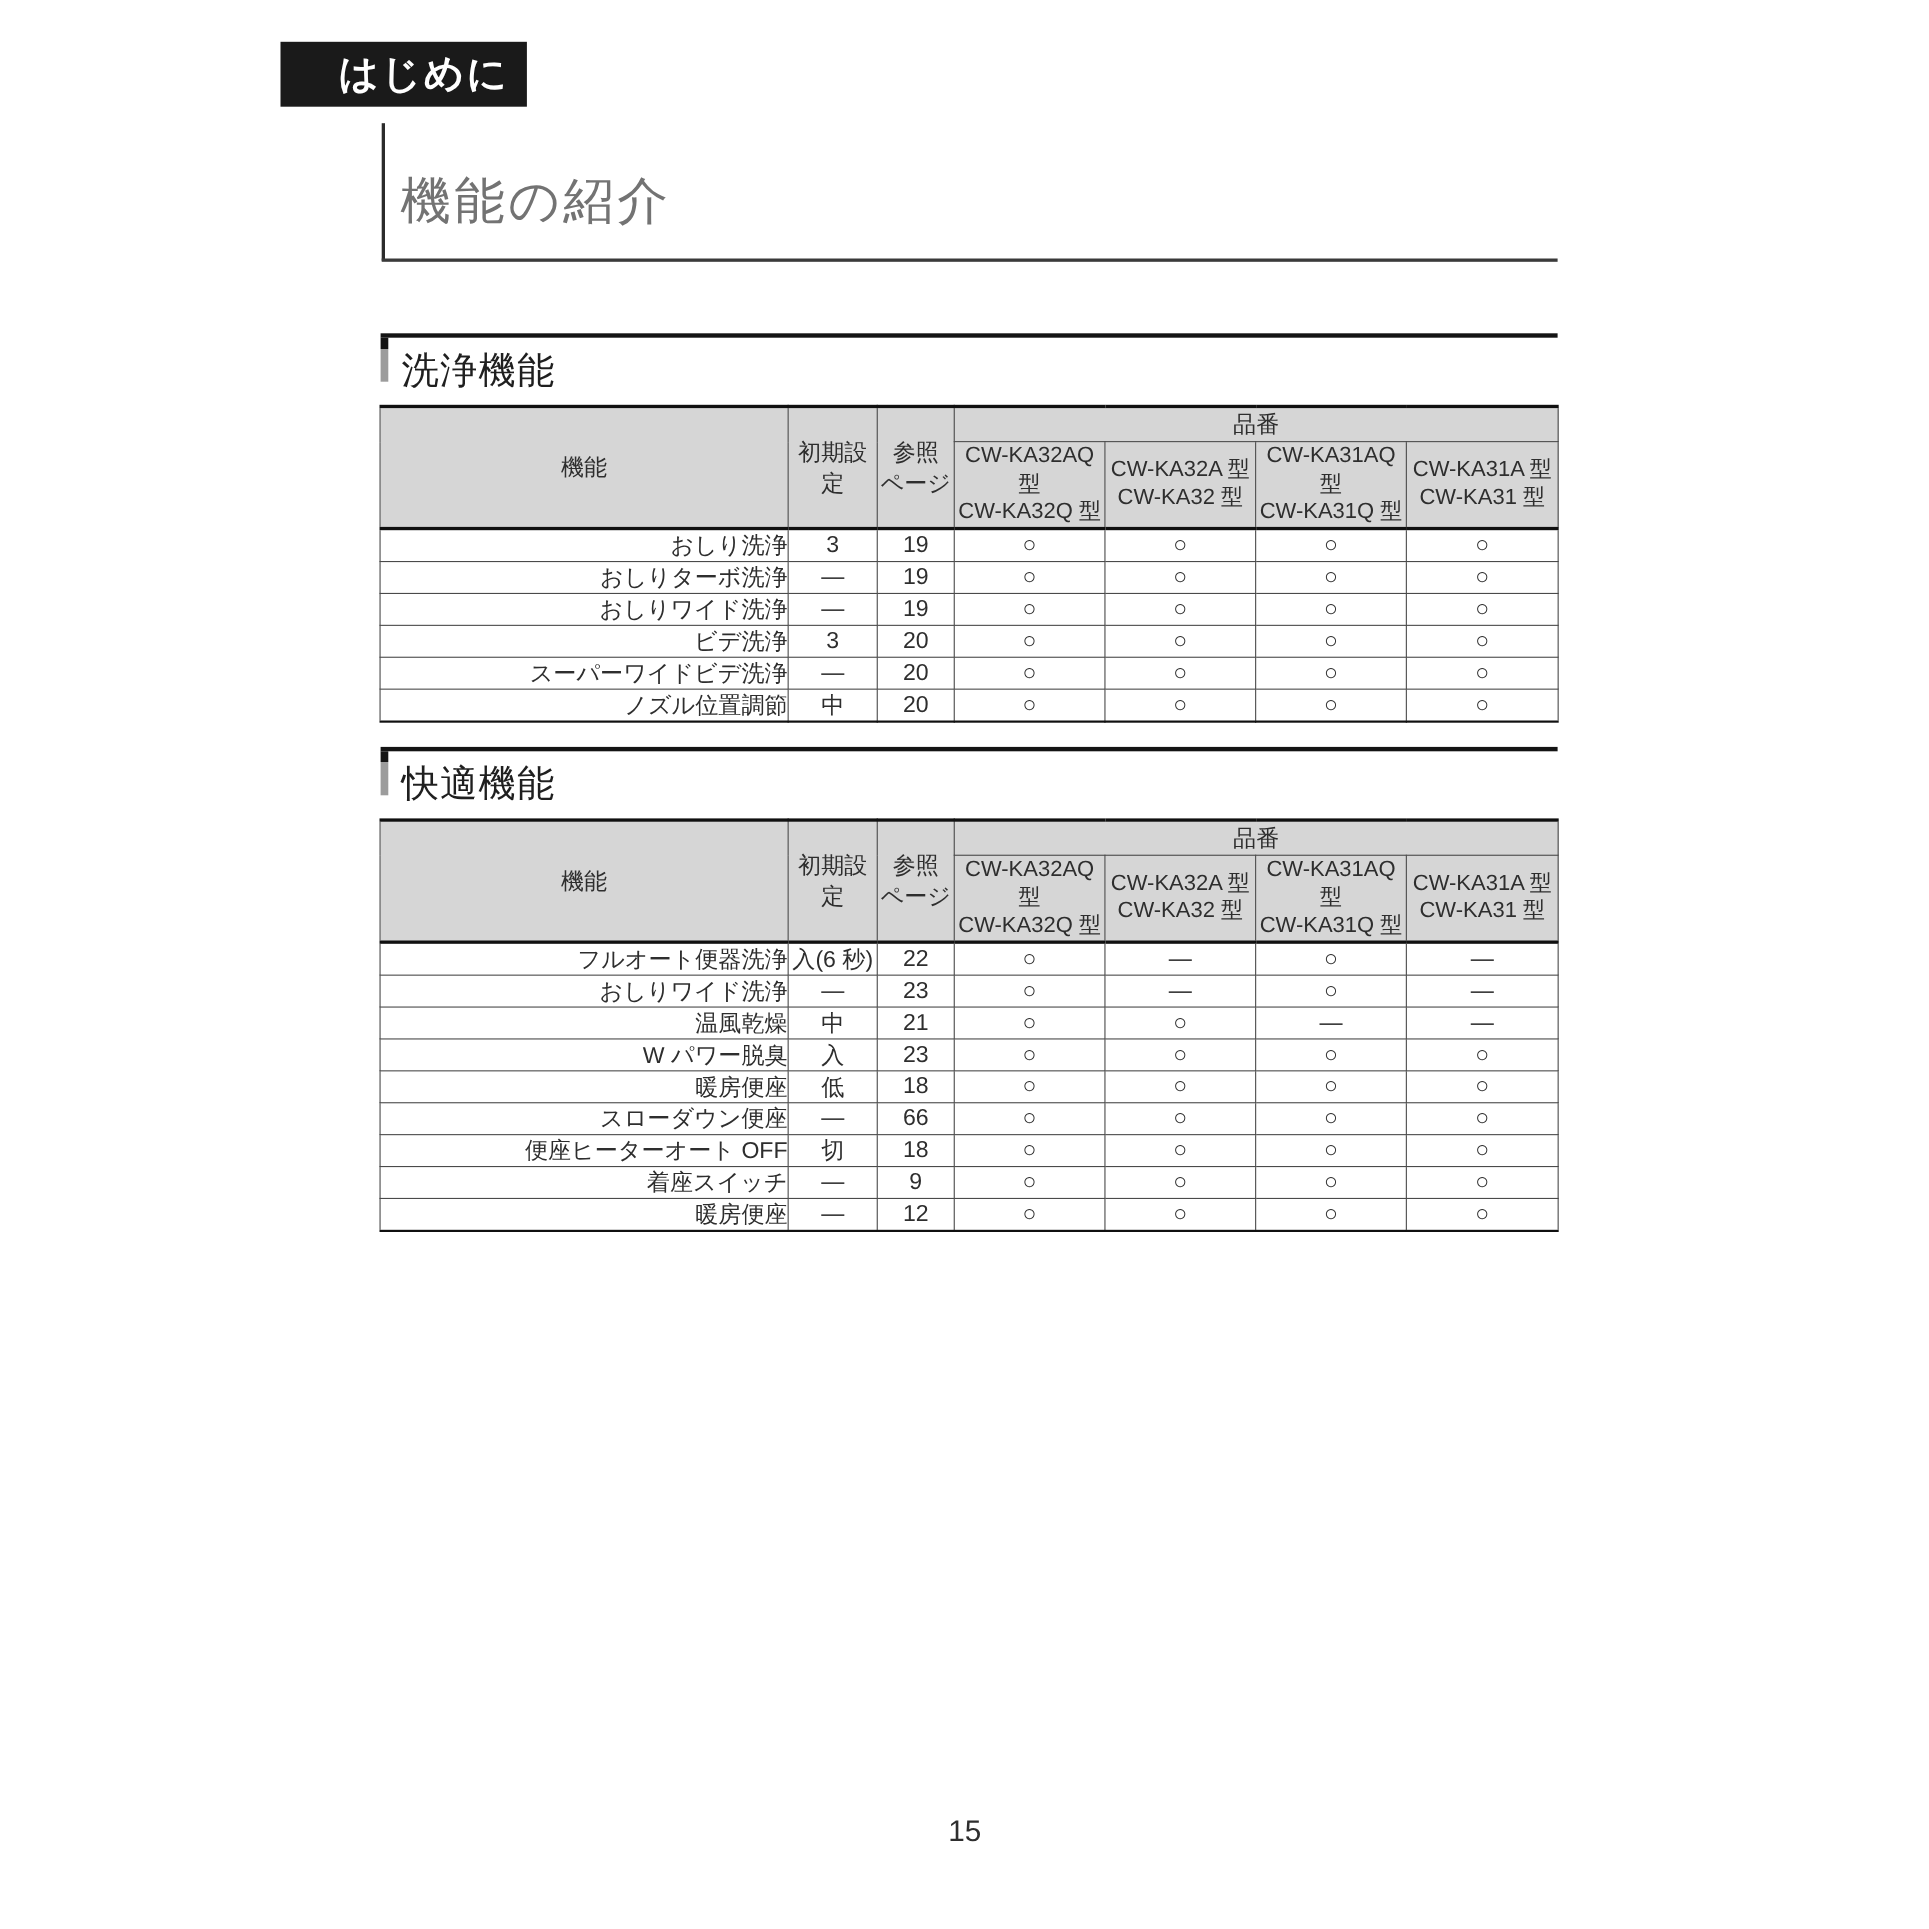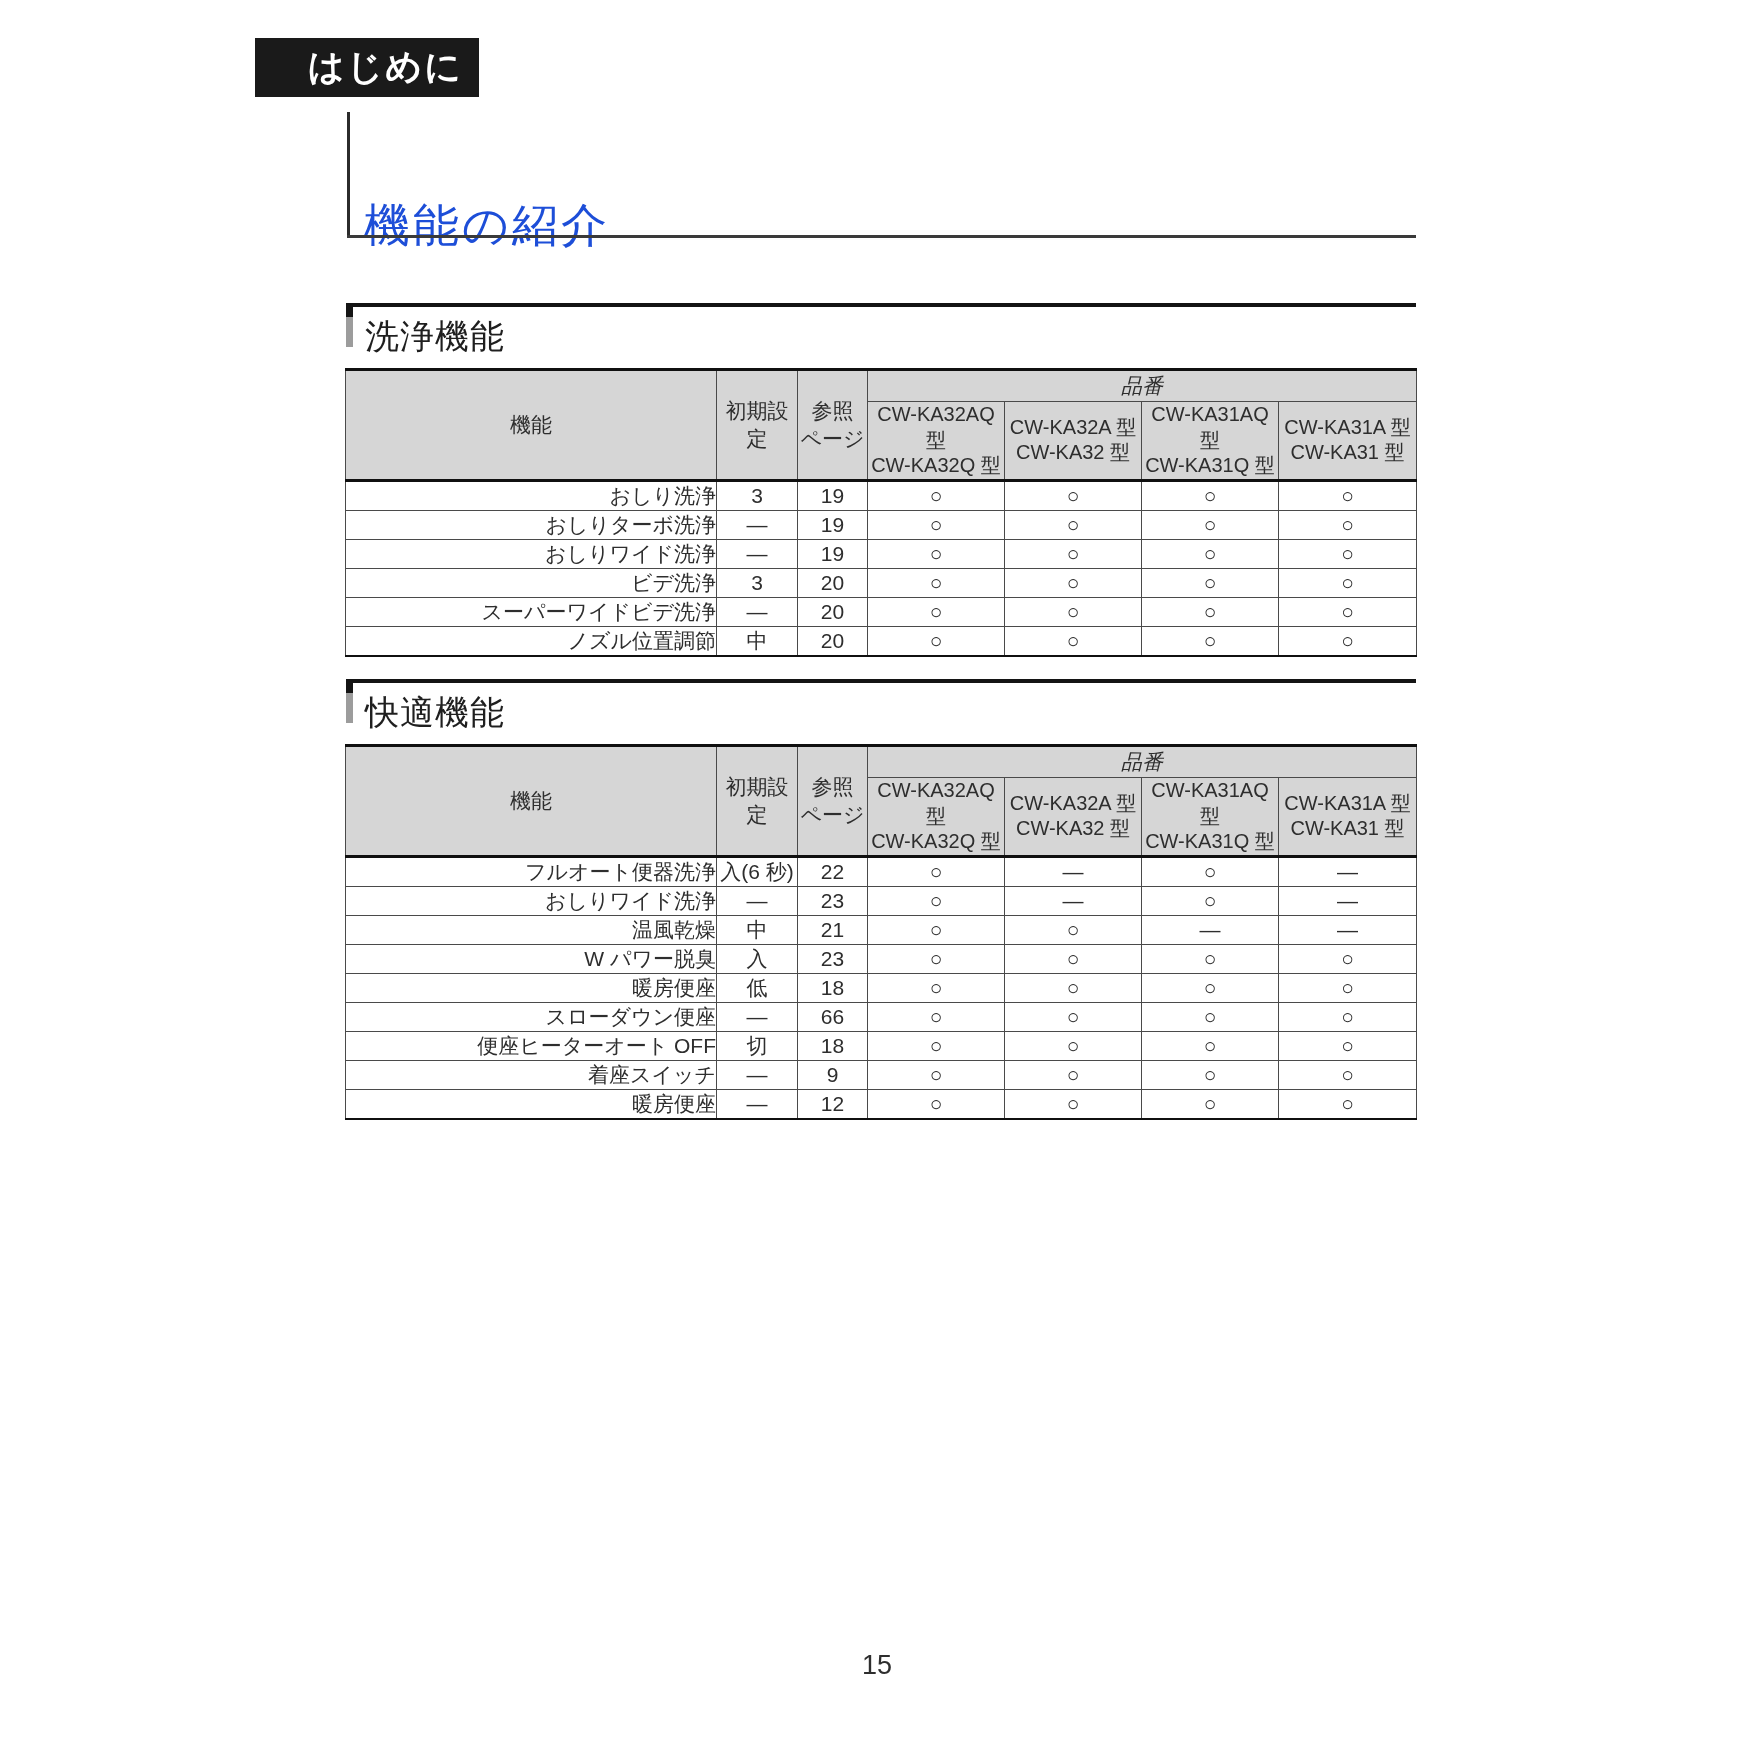--- a/index.html
+++ b/index.html
@@ -9,39 +9,39 @@
   
   .chapter-tab {
     position:absolute; left:255px; top:38px; width:224px; height:59px;
     background:#1a1a1a; color:#ffffff; box-sizing:border-box;
     display:flex; align-items:center; justify-content:flex-end; padding-right:16px;
     font-size:36px; font-weight:bold; letter-spacing:2px;
   }
 
   
   .title-vline { position:absolute; left:347px; top:112px; width:3px; height:125px; background:#2b2b2b; }
-  .page-title { position:absolute; left:364px; top:152px; font-size:46px; letter-spacing:3px; color:#1d4ed8;margin-top:43px; }
+  .page-title { position:absolute; left:364px; top:152px; font-size:46px; letter-spacing:3px; color:#737373; }
   .title-underline { position:absolute; left:347px; top:235px; width:1069px; height:3px; background:#3a3a3a; }
 
   
   .section { position:absolute; left:346px; width:1070px; }
   .section-rule { height:4px; background:#141414; }
   .section-head { display:flex; align-items:flex-start; }
   .section-bar { width:7px; height:40px; background:linear-gradient(to bottom,#141414 0,#141414 10px,#9c9c9c 10px,#9c9c9c 100%); }
   .section-title { font-size:34px; color:#1f1f1f; padding-left:12px; padding-top:7px; letter-spacing:1px; }
 
   
   table.spec { position:absolute; left:345px; width:1071px; border-collapse:collapse; table-layout:fixed;
     font-size:21px; color:#2e2e2e;
     border-top:3px solid #101010; border-bottom:2px solid #101010;
     border-left:1px solid #3c3c3c; border-right:1px solid #3c3c3c; }
   .t1 { top:368px; }
   .t2 { top:744px; }
   table.spec th { background:#d6d6d6; border:1px solid #4a4a4a; font-weight:normal; padding:0; text-align:center; vertical-align:middle; }
-  table.spec th.pn-head { height:30px;font-style:italic; }
+  table.spec th.pn-head { height:30px; }
   table.spec tr.models th { height:52px; font-size:20px; line-height:1.28; }
   table.spec tr.models th span { display:block; }
   table.spec thead tr.models th, table.spec thead th[rowspan] { border-bottom:3px solid #101010; }
   table.spec td { border:1px solid #4a4a4a; height:28px; padding:0; text-align:center; vertical-align:middle; }
   table.spec td.fn { text-align:right; padding-left:13px; }
   table.spec td.mk { font-size:21px; }
   table.spec td.md { border-left:1px dotted #555555; }
 
   
   .page-number { position:absolute; left:0; top:1650px; width:1754px; text-align:center; font-size:27px; color:#2e2e2e; }

